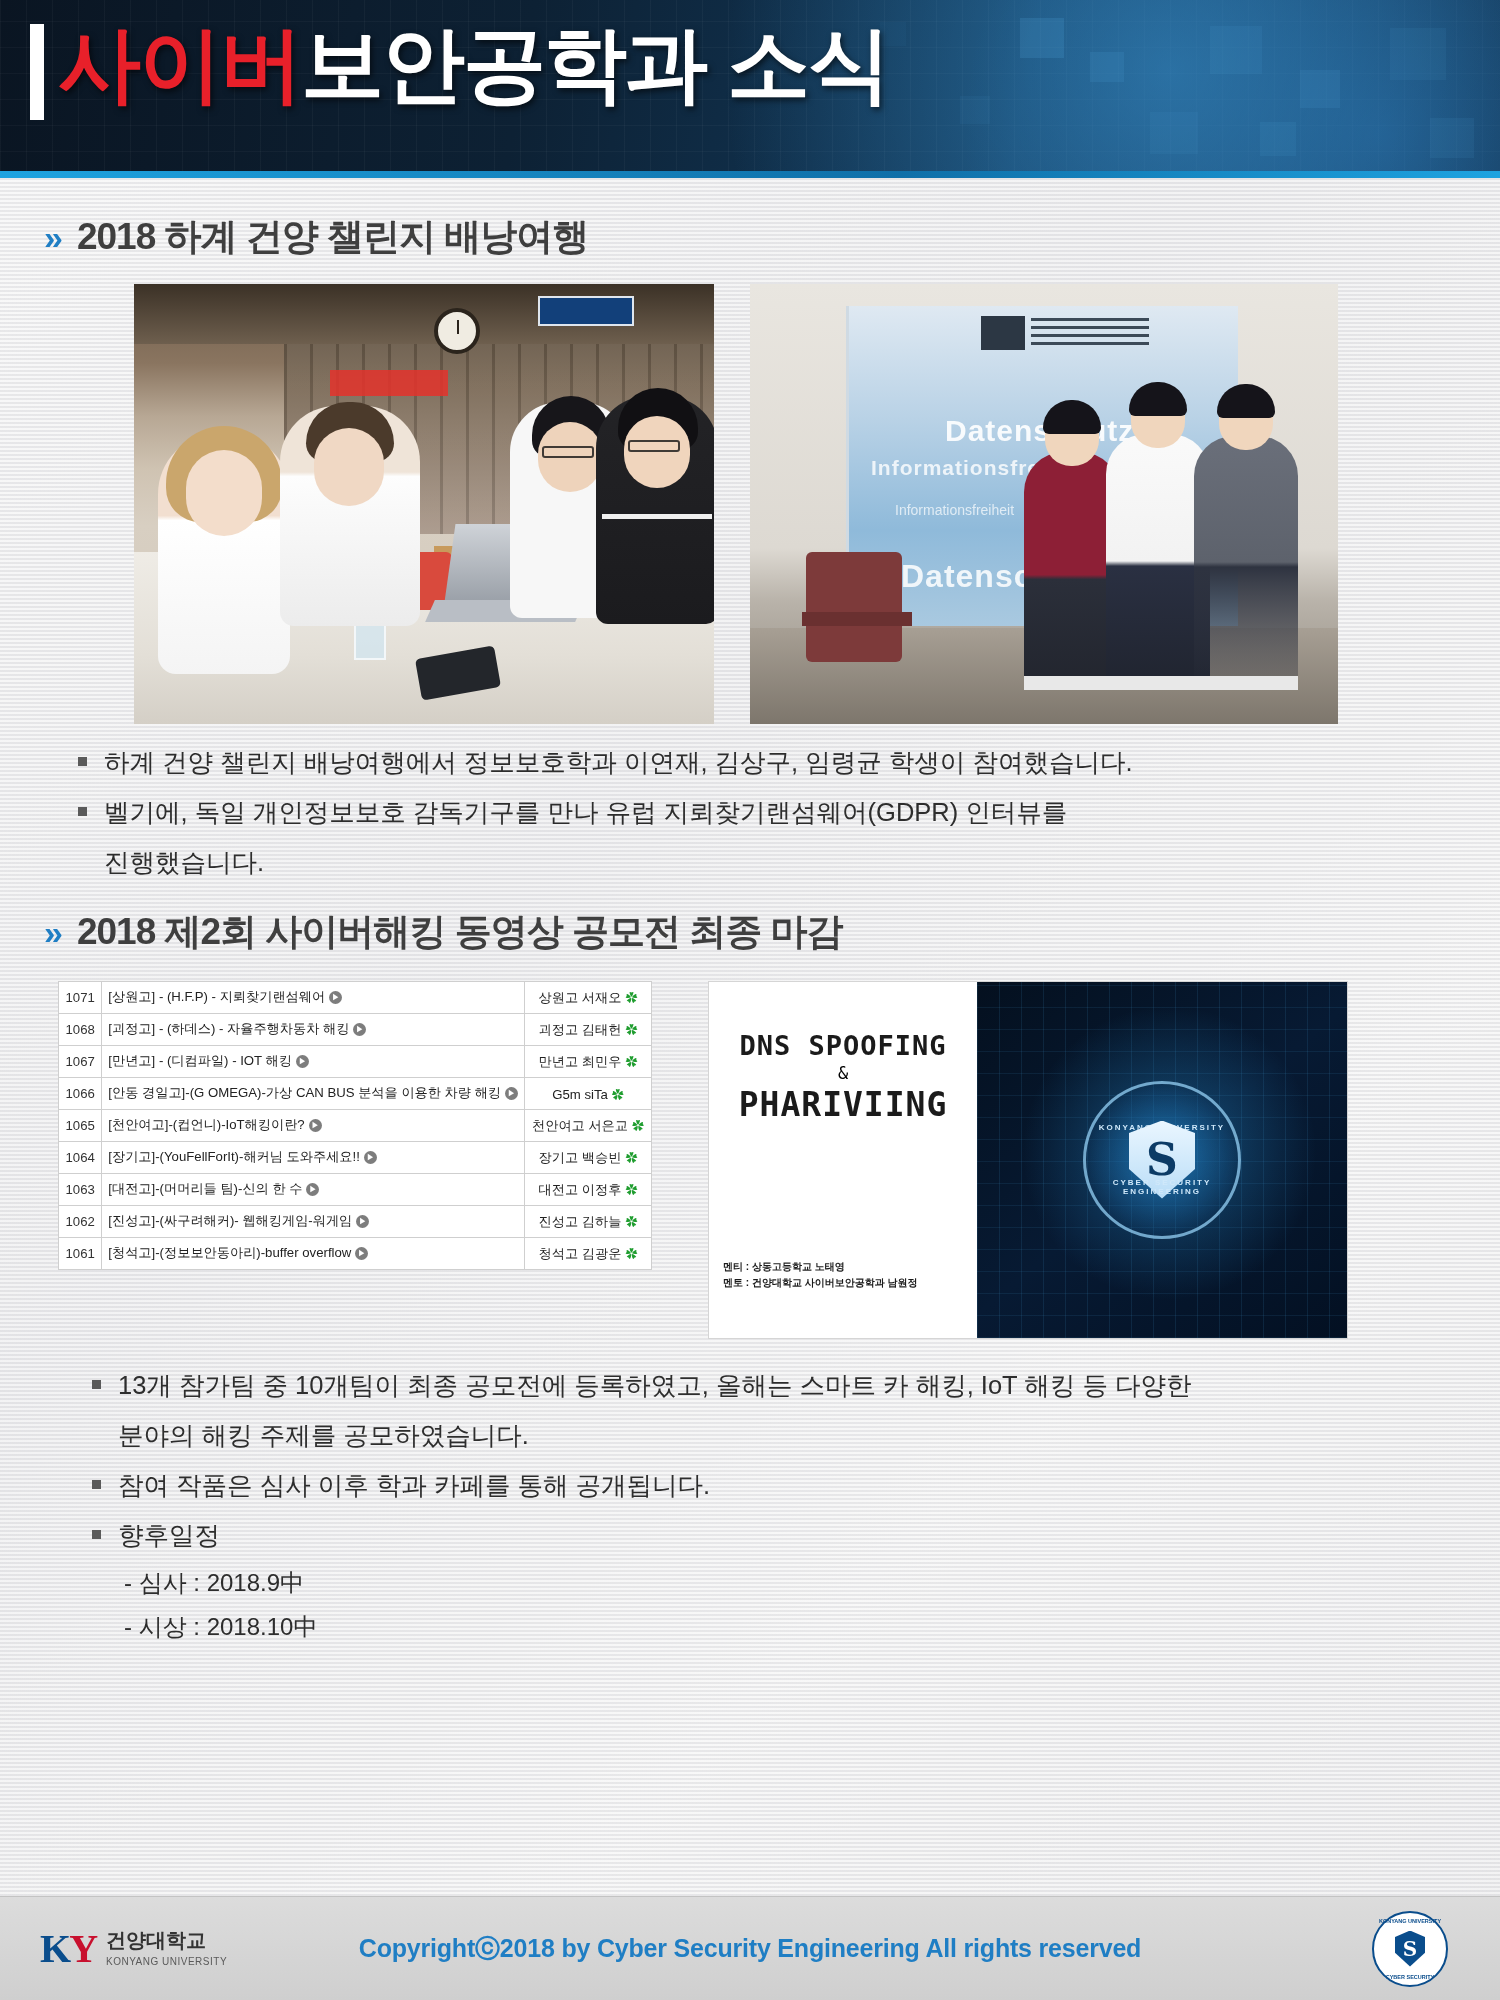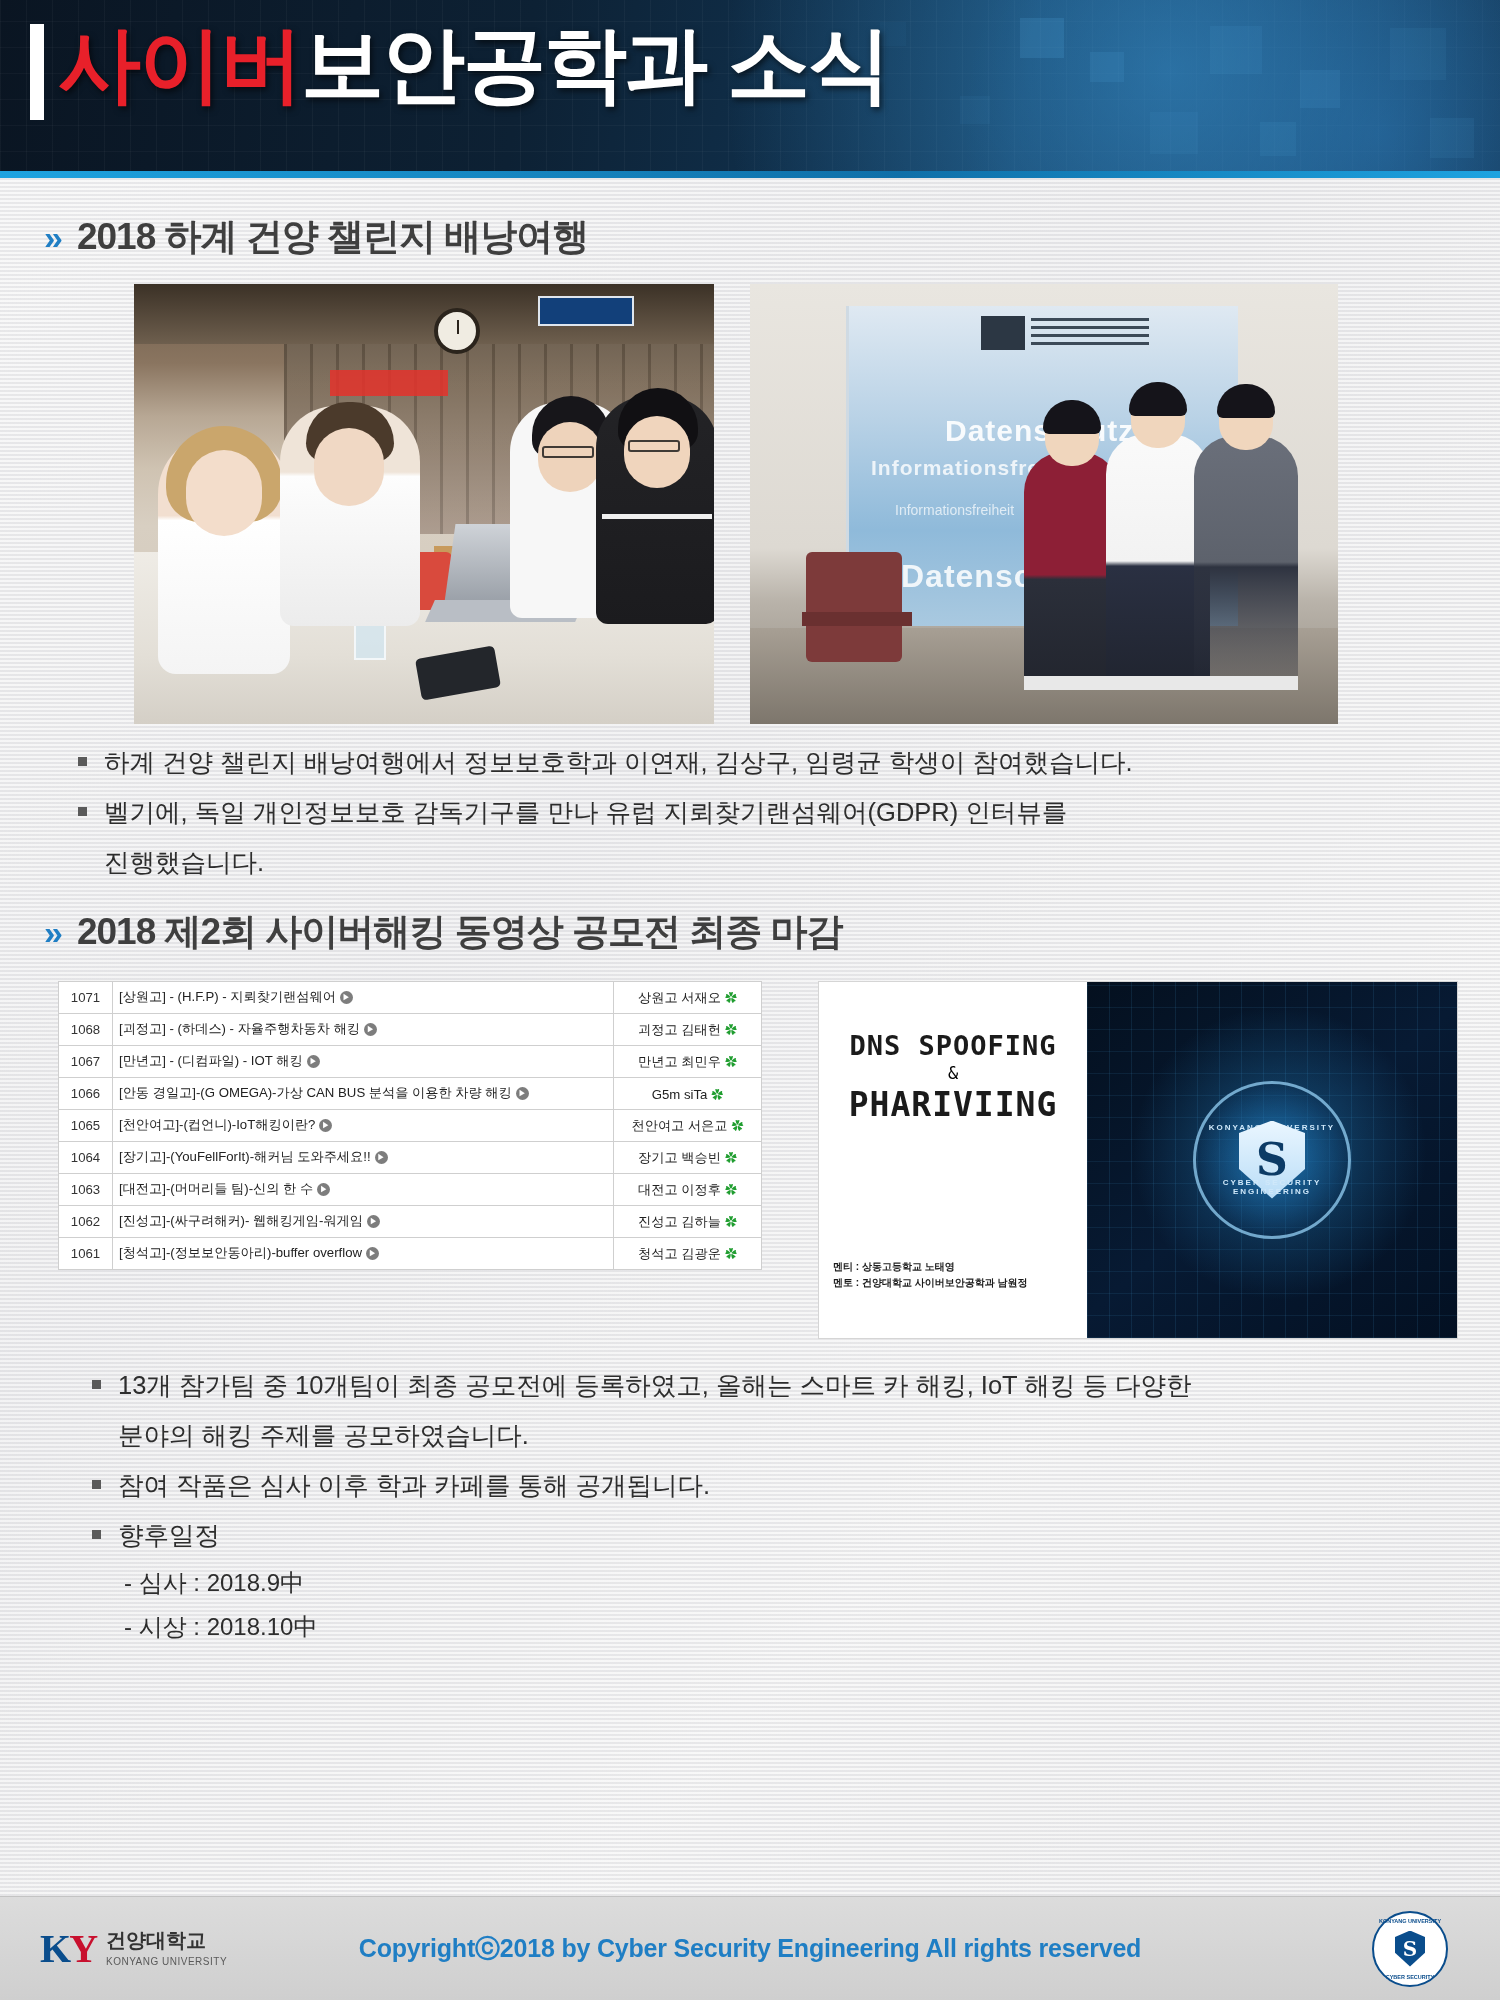--- a/index.html
+++ b/index.html
@@ -297,21 +297,21 @@
   .ph2 .shoes { position: absolute; bottom: -2px; width: 100%; height: 14px; background: #e8e8e8; }
 
   
   .row2 {
     display: flex;
     gap: 56px;
     margin: 24px 0 0 58px;
     align-items: flex-start;
   }
   .vid-table {
-    width: 704px;
+    width: 594px;
     border: 1px solid #b9b9b9;
     background: #fff;
     border-collapse: collapse;
     font-size: 13.2px;
     color: #222;
   }
   .vid-table td {
     border: 1px solid #cfcfcf;
     padding: 5px 6px;
     height: 32px;

